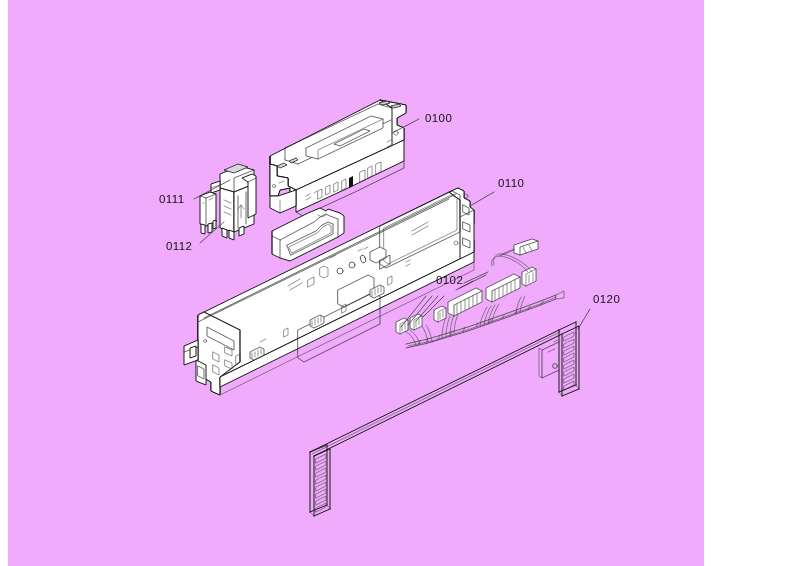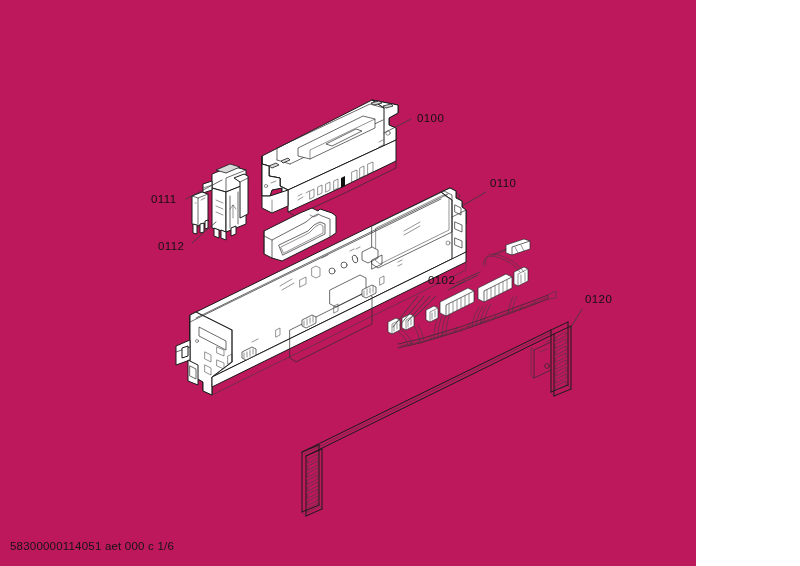--- a/index.html
+++ b/index.html
@@ -9,24 +9,24 @@
   }
   body {
     width: 800px;
     height: 566px;
     position: relative;
     font-family: "Liberation Sans", sans-serif;
     overflow: hidden;
   }
   #sheet {
     position: absolute;
-    left: 0; top: 0;
+    left: 8px; top: 0;
     width: 696px;
     height: 566px;
-    background: #be185d;
+    background: #f0abfc;
   }
   svg.diagram {
     position: absolute;
     left: 0; top: 0;
     width: 800px;
     height: 566px;
     display: block;
   }
   .ln {
     fill: none;
@@ -436,15 +436,14 @@
       <text class="callout-text" x="417" y="122">0100</text>
       <text class="callout-text" x="151" y="203">0111</text>
       <text class="callout-text" x="158" y="250">0112</text>
       <text class="callout-text" x="490" y="187">0110</text>
       <text class="callout-text" x="428" y="284">0102</text>
       <text class="callout-text" x="585" y="303">0120</text>
     </g>
 
   </svg>
 
-  <div class="footer">58300000114051 aet 000 c 1/6</div>
 
 </div>
 
 </body></html>

